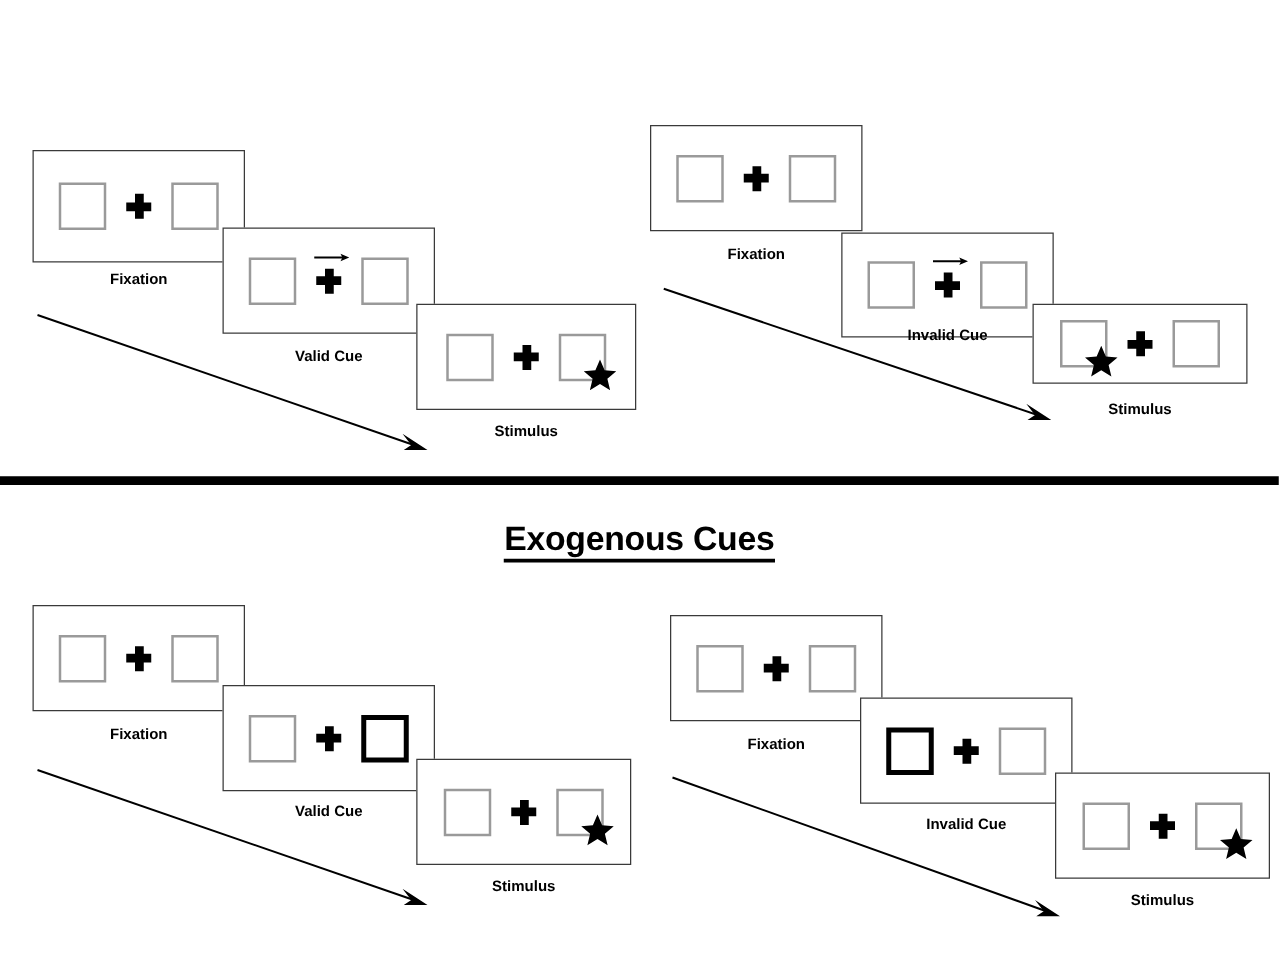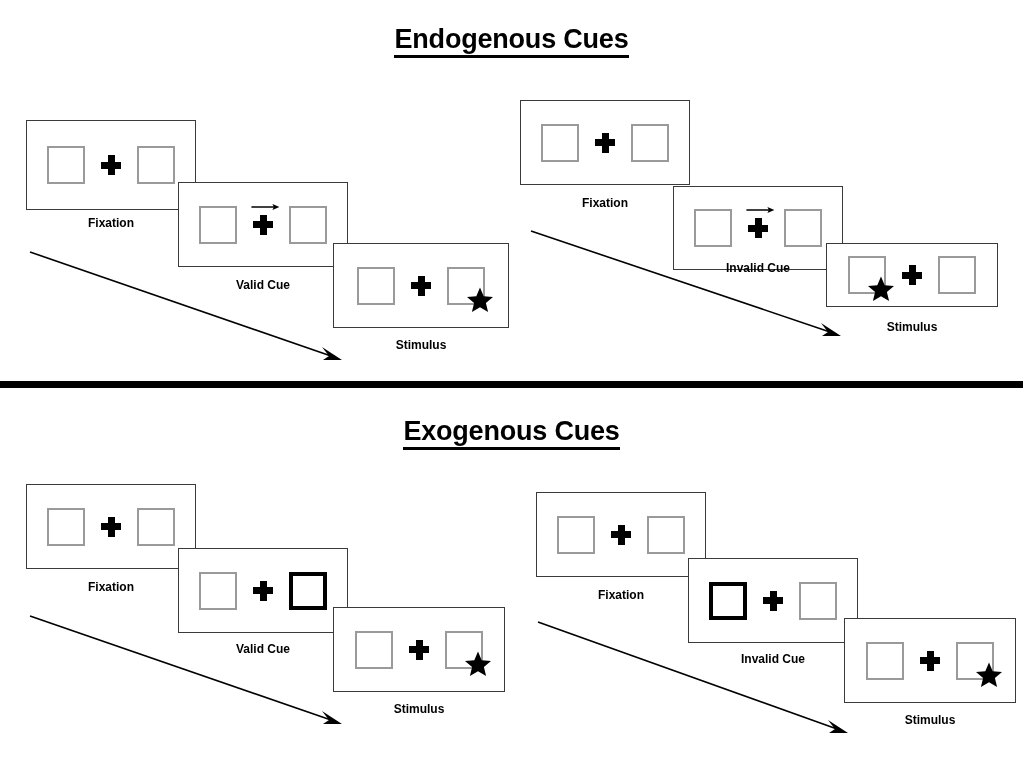--- a/index.html
+++ b/index.html
@@ -137,23 +137,20 @@
   .seq-arrow {
     position: absolute;
     pointer-events: none;
   }
 </style>
 </head>
 <body>
 
 <div class="stage">
 
-  <div class="section-title" style="top:24px;">
-    <span>Endogenous Cues</span>
-  </div>
 
   <div class="panel" style="left:26px; top:120px; width:170px; height:90px;">
     <div class="panel-inner">
       <div class="pbox"></div>
       <div class="center-stack">
         <div class="plus"></div>
       </div>
       <div class="pbox"></div>
     </div>
   </div>

